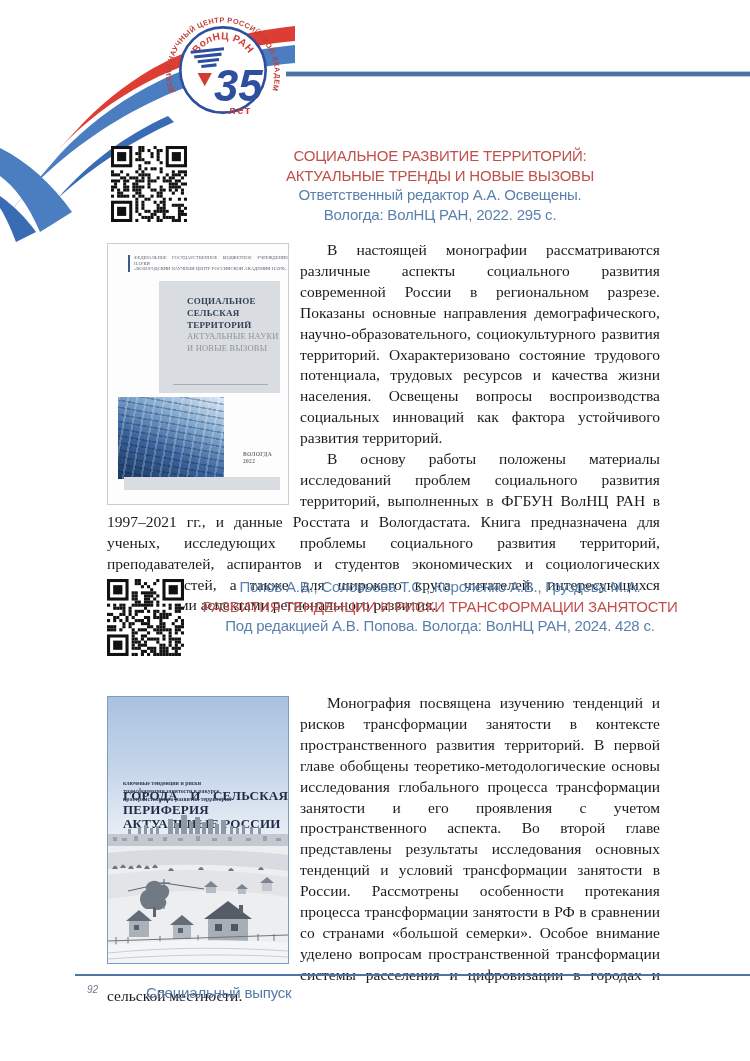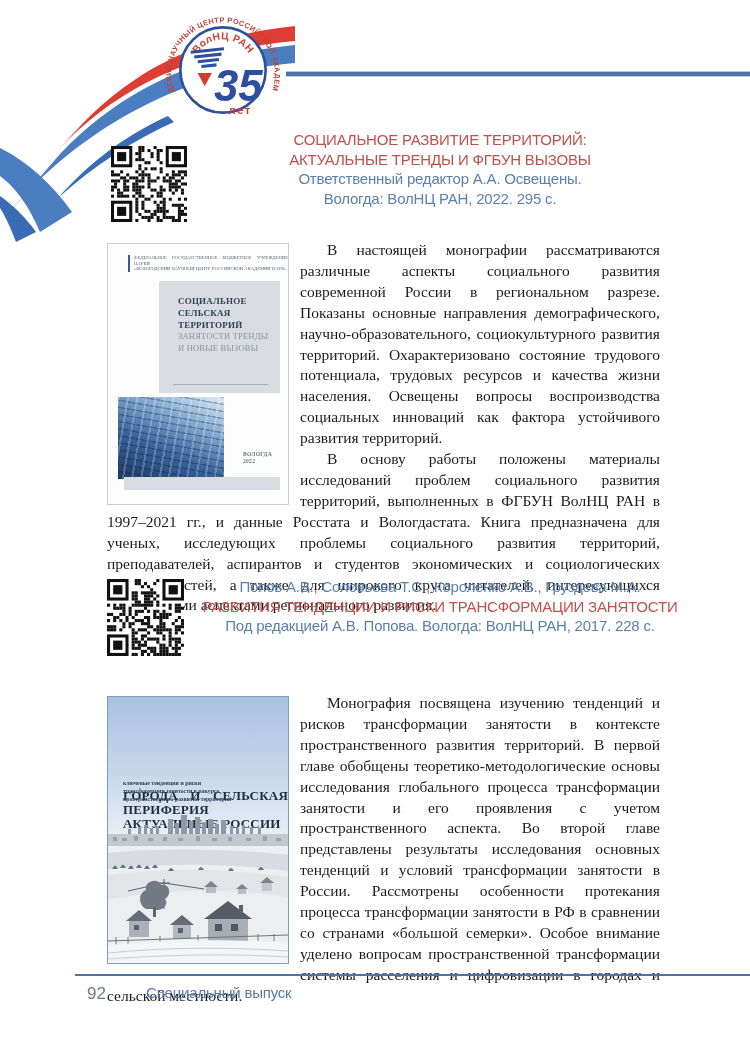--- a/index.html
+++ b/index.html
@@ -11,36 +11,36 @@
   .top-rule{position:absolute;left:286px;top:71px;width:464px;height:4px;
             background:#4e74a6;border-top:1px solid #b9c8dd;border-bottom:1px solid #b9c8dd;}
   
   .book-header{position:absolute;left:195px;width:490px;text-align:center;
                font-size:15px;line-height:19.6px;letter-spacing:-0.2px;}
   .bh-red{color:#c0504b;}
   .bh-blue{color:#5a80ae;}
   .qr{position:absolute;background:#fff;}
   #qr1{left:111px;top:146px;width:76px;height:76px;}
   #qr2{left:107px;top:579px;width:77px;height:77px;}
-  #bh1{top:130px;}
+  #bh1{top:146px;}
   #bh2{top:577px;}
   
   .book-block{position:absolute;left:107px;width:553px;
               font-family:"Liberation Serif",serif;font-size:15.5px;line-height:20.9px;
               color:#1b1b1d;text-align:justify;}
   #bb1{top:240px;}
   #bb2{top:693px;}
   .book-block p{margin:0;text-indent:27px;}
   .cover{float:left;margin:3px 11px 2px 0;position:relative;overflow:hidden;box-sizing:border-box;}
   
   .cover1{width:182px;height:262px;background:#fdfdfd;border:1px solid #c9cdd3;}
   .c1-pub{position:absolute;left:20px;top:11px;font-size:4.6px;line-height:5.6px;color:#5d6570;
           border-left:2px solid #3b5a86;padding-left:4px;}
   .c1-panel{position:absolute;left:51px;top:37px;right:8px;height:112px;background:#d9dce0;
-            padding:14px 0 0 19px;box-sizing:border-box;}
+            padding:14px 0 0 28px;box-sizing:border-box;}
   .c1-t1,.c1-t2{font-size:9px;font-weight:bold;color:#33415a;line-height:12px;letter-spacing:.2px;}
   .c1-s1,.c1-s2{font-size:8.5px;color:#8d939c;line-height:11.5px;letter-spacing:.2px;}
   .c1-rule{position:absolute;left:14px;right:12px;bottom:8px;height:1px;background:#a7adb6;}
   .c1-photo{position:absolute;left:10px;top:153px;width:106px;height:82px;
      background:
        repeating-linear-gradient(100deg, rgba(255,255,255,.22) 0 2px, rgba(255,255,255,0) 2px 9px),
        repeating-linear-gradient(10deg, rgba(8,25,55,.28) 0 1.5px, rgba(8,25,55,0) 1.5px 7px),
        linear-gradient(205deg,#dcebf7 0%,#7fa6cd 32%,#39639c 62%,#1c3a63 100%);}
   .c1-imprint{position:absolute;left:135px;top:207px;font-size:5.5px;line-height:7px;
               color:#6a7077;font-weight:bold;letter-spacing:.3px;}
@@ -48,21 +48,21 @@
   
   .cover2{width:182px;height:268px;border:1px solid #7d9cc0;
           background:linear-gradient(180deg,#a9c2e0 0%,#c6d6ea 28%,#e9eef5 52%,#f2f4f7 60%);}
   .c2-title{position:absolute;left:15px;top:48px;font-size:13px;font-weight:bold;
             color:#1d2b44;line-height:14px;letter-spacing:.2px;margin-top:44px;}
   .c2-sub{position:absolute;left:15px;top:82px;font-size:5.8px;font-weight:bold;
           color:#32405a;line-height:8px;}
   .c2-art{position:absolute;left:0;bottom:0;width:100%;height:150px;}
   
   .foot-rule{position:absolute;left:75px;top:974px;width:675px;height:2px;background:#4e74a6;}
-  .foot-num{position:absolute;left:87px;top:984px;font-size:17px;color:#6e7b8c;}
+  .foot-num{position:absolute;left:87px;top:984px;font-size:10px;font-style:italic;color:#6e7b8c;}
   .foot-label{position:absolute;left:146px;top:984px;font-size:15px;color:#567aa8;letter-spacing:-0.2px;}
   
   .ring-text{font-size:7.2px;font-weight:bold;fill:#c04038;letter-spacing:.45px;}
   .arc-org{font-size:10px;font-weight:bold;fill:#cf3e35;letter-spacing:.4px;}
   .num35{font-size:43px;font-weight:bold;font-style:italic;fill:#2d4f9e;}
   .let-txt{font-size:11px;font-weight:bold;fill:#d23a32;letter-spacing:1.6px;}
 </style>
 </head>
 <body>
 
@@ -307,35 +307,35 @@
       <rect x="6" y="6" width="9" height="9" fill="#111111"></rect>
       <rect x="54" y="0" width="21" height="21" fill="#111111"></rect>
       <rect x="57" y="3" width="15" height="15" fill="#ffffff"></rect>
       <rect x="60" y="6" width="9" height="9" fill="#111111"></rect>
       <rect x="0" y="54" width="21" height="21" fill="#111111"></rect>
       <rect x="3" y="57" width="15" height="15" fill="#ffffff"></rect>
       <rect x="6" y="60" width="9" height="9" fill="#111111"></rect>
     </svg>
   <div id="bh1" class="book-header">
     <div class="bh-red">СОЦИАЛЬНОЕ РАЗВИТИЕ ТЕРРИТОРИЙ:</div>
-    <div class="bh-red">АКТУАЛЬНЫЕ ТРЕНДЫ И ФГБУН ВЫЗОВЫ</div>
+    <div class="bh-red">АКТУАЛЬНЫЕ ТРЕНДЫ И НОВЫЕ ВЫЗОВЫ</div>
     <div class="bh-blue">Ответственный редактор А.А. Освещены.</div>
     <div class="bh-blue">Вологда: ВолНЦ РАН, 2022. 295 с.</div>
   </div>
 
   <div id="bb1" class="book-block">
     <div class="cover cover1">
       <div class="c1-pub">
         <div>ФЕДЕРАЛЬНОЕ ГОСУДАРСТВЕННОЕ БЮДЖЕТНОЕ УЧРЕЖДЕНИЕ НАУКИ</div>
         <div>«ВОЛОГОДСКИЙ НАУЧНЫЙ ЦЕНТР РОССИЙСКОЙ АКАДЕМИИ НАУК»</div>
       </div>
       <div class="c1-panel">
         <div class="c1-t1">СОЦИАЛЬНОЕ</div>
         <div class="c1-t2">СЕЛЬСКАЯ ТЕРРИТОРИЙ</div>
-        <div class="c1-s1">ЗАНЯТОСТИ ТРЕНДЫ</div>
+        <div class="c1-s1">АКТУАЛЬНЫЕ НАУКИ</div>
         <div class="c1-s2">И НОВЫЕ ВЫЗОВЫ</div>
         <div class="c1-rule"></div>
       </div>
       <div class="c1-photo"></div>
       <div class="c1-imprint">
         <div>ВОЛОГДА</div>
         <div>2022</div>
       </div>
       <div class="c1-strip"></div>
     </div>
@@ -570,21 +570,21 @@
       <rect x="54" y="0" width="21" height="21" fill="#111111"></rect>
       <rect x="57" y="3" width="15" height="15" fill="#ffffff"></rect>
       <rect x="60" y="6" width="9" height="9" fill="#111111"></rect>
       <rect x="0" y="54" width="21" height="21" fill="#111111"></rect>
       <rect x="3" y="57" width="15" height="15" fill="#ffffff"></rect>
       <rect x="6" y="60" width="9" height="9" fill="#111111"></rect>
     </svg>
   <div id="bh2" class="book-header">
     <div class="bh-blue">Попов А.В., Соловьева Т.С., Короленко А.В., Груздева М.А.</div>
     <div class="bh-red">РАЗВИТИЯ ТЕНДЕНЦИИ И РИСКИ ТРАНСФОРМАЦИИ ЗАНЯТОСТИ</div>
-    <div class="bh-blue">Под редакцией А.В. Попова. Вологда: ВолНЦ РАН, 2017. 228 с.</div>
+    <div class="bh-blue">Под редакцией А.В. Попова. Вологда: ВолНЦ РАН, 2024. 428 с.</div>
   </div>
 
   <div id="bb2" class="book-block">
     <div class="cover cover2">
       <div class="c2-title">
         <div>ГОРОДА И СЕЛЬСКАЯ ПЕРИФЕРИЯ</div>
         <div>АКТУАЛЬНЫЕ РОССИИ</div>
       </div>
       <div class="c2-sub">
         <div>ключевые тенденции и риски</div>

